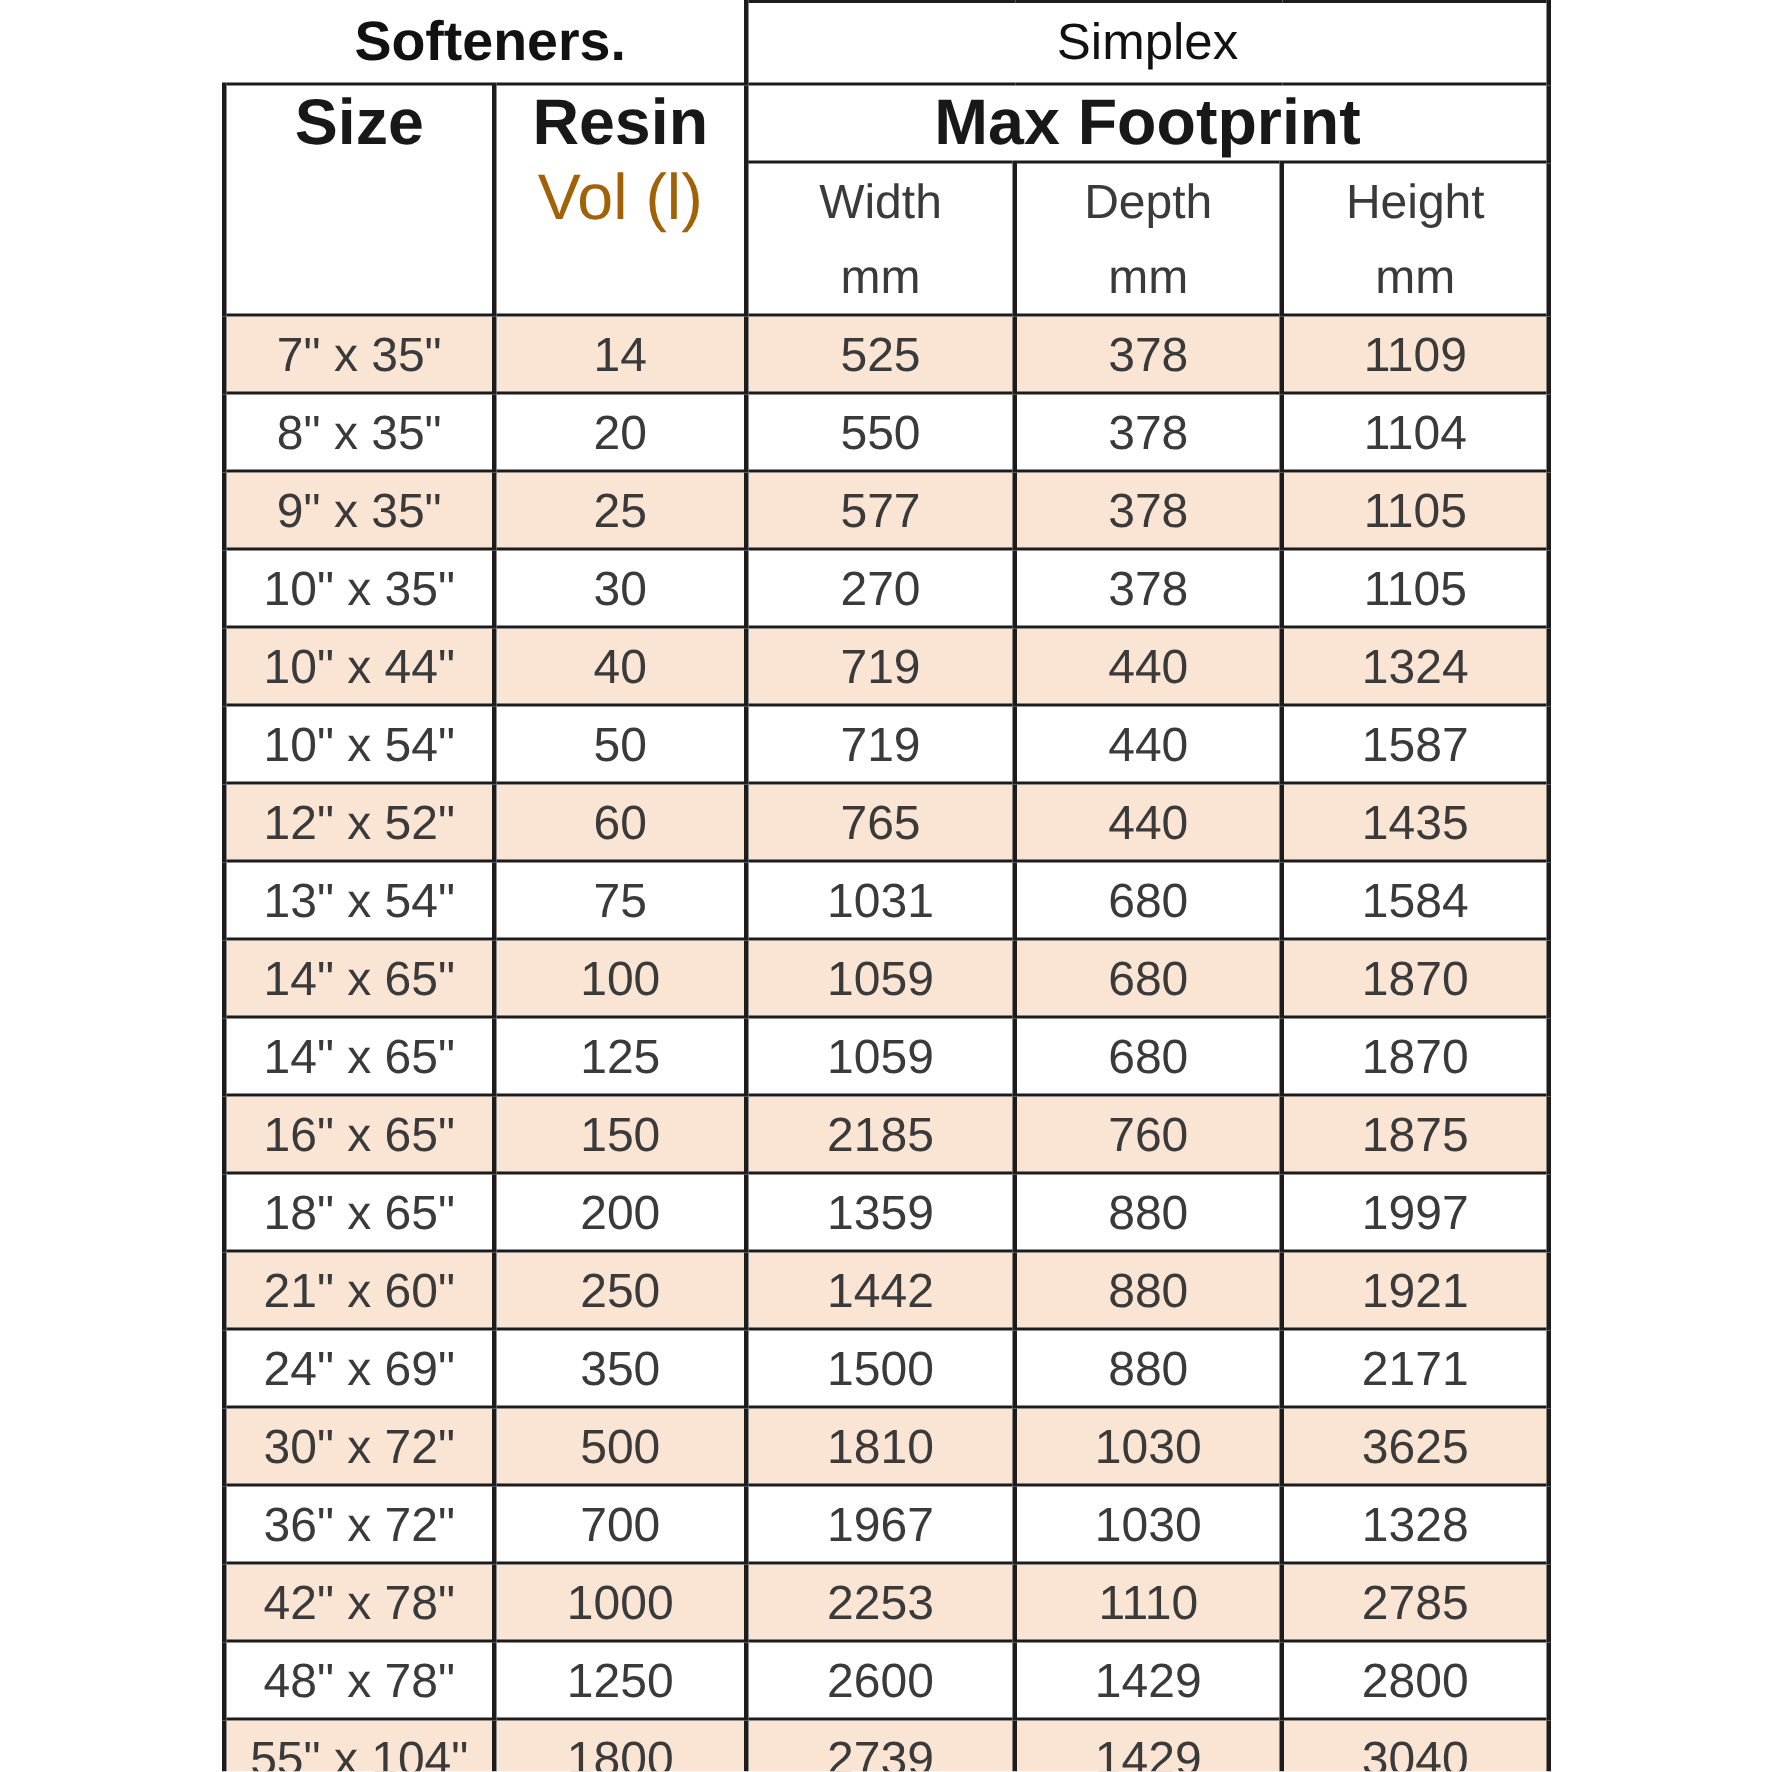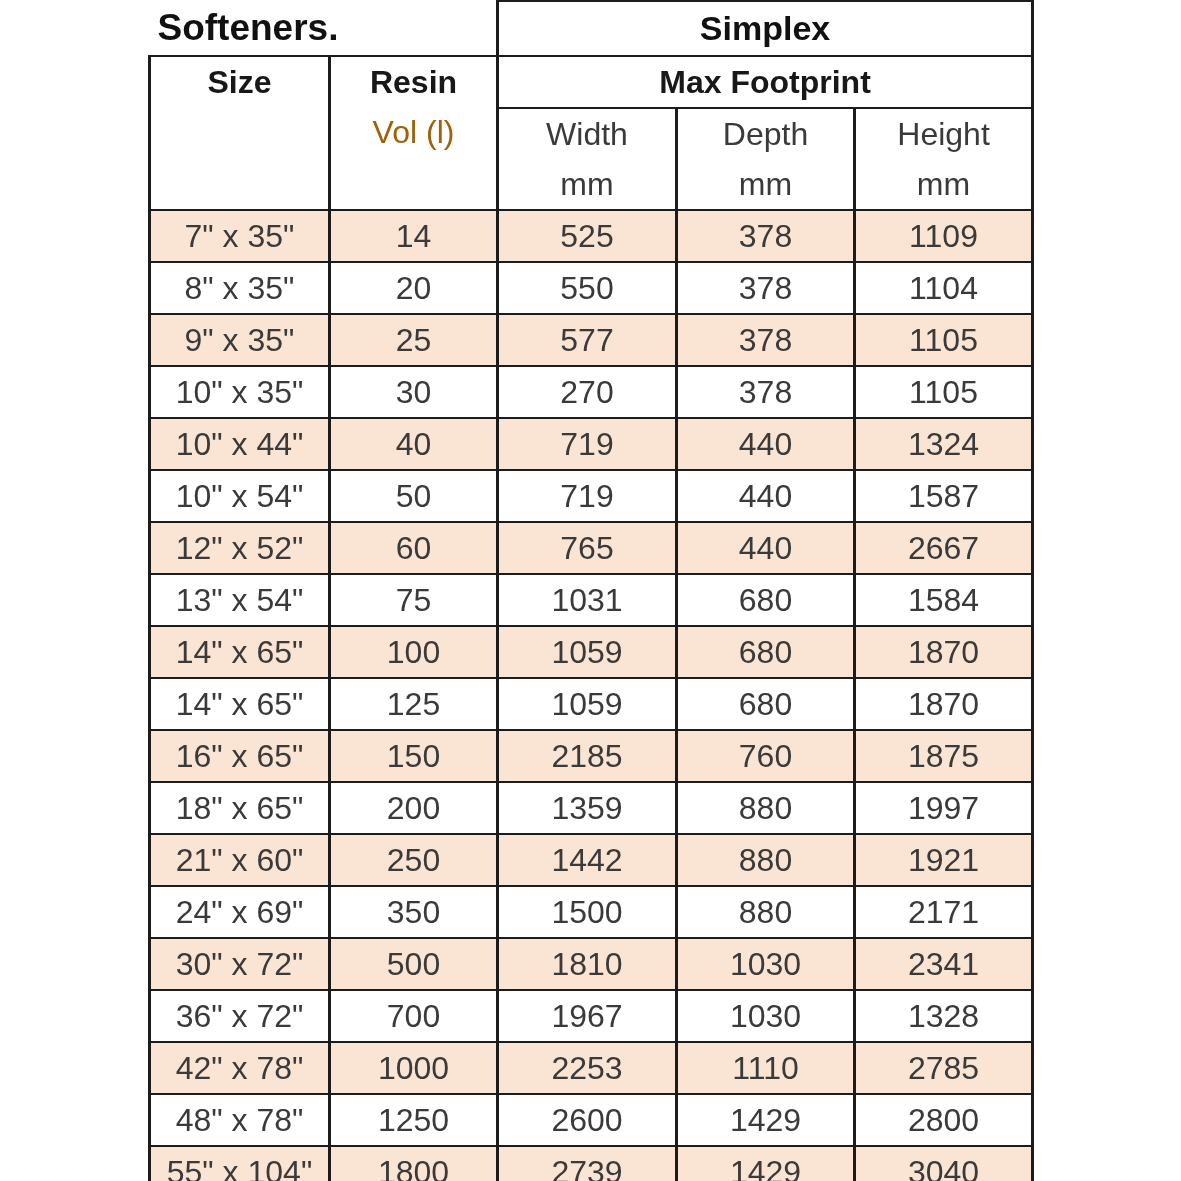--- a/index.html
+++ b/index.html
@@ -34,37 +34,37 @@
     padding: 0;
     overflow: hidden;
     white-space: nowrap;
   }
   
   tr.r-top td { height: 53px; }
   td.corner {
     border-top: none;
     border-left: none;
     border-bottom: 2px solid #1c1c1c;
-    text-align: left;
+    text-align: center;
     padding-left: 8px;
     font-weight: bold;
     font-size: 37px;
     color: #111111;
     background: #ffffff;
     margin-top: 21px;
   }
   td.simplex {
-    font-weight: bold;
+    font-weight: normal;
     font-size: 34px;
     color: #111111;
   }
   tr.r-head td { height: 50px; }
   td.bold-head {
     font-weight: bold;
-    font-size: 32px;
+    font-size: 43px;
     color: #181818;
   }
   td.size-head {
     vertical-align: top;
     line-height: 50px;
   }
   td.resin-head {
     vertical-align: top;
     line-height: 50px;
     margin-top: 33px;
@@ -161,21 +161,21 @@
     <td>50</td>
     <td>719</td>
     <td>440</td>
     <td>1587</td>
   </tr>
         <tr class="peach">
     <td>12" x 52"</td>
     <td>60</td>
     <td>765</td>
     <td>440</td>
-    <td>2667</td>
+    <td>1435</td>
   </tr>
         <tr class="white">
     <td>13" x 54"</td>
     <td>75</td>
     <td>1031</td>
     <td>680</td>
     <td>1584</td>
   </tr>
         <tr class="peach">
     <td>14" x 65"</td>
@@ -217,21 +217,21 @@
     <td>350</td>
     <td>1500</td>
     <td>880</td>
     <td>2171</td>
   </tr>
         <tr class="peach">
     <td>30" x 72"</td>
     <td>500</td>
     <td>1810</td>
     <td>1030</td>
-    <td>2341</td>
+    <td>3625</td>
   </tr>
         <tr class="white">
     <td>36" x 72"</td>
     <td>700</td>
     <td>1967</td>
     <td>1030</td>
     <td>1328</td>
   </tr>
         <tr class="peach">
     <td>42" x 78"</td>

